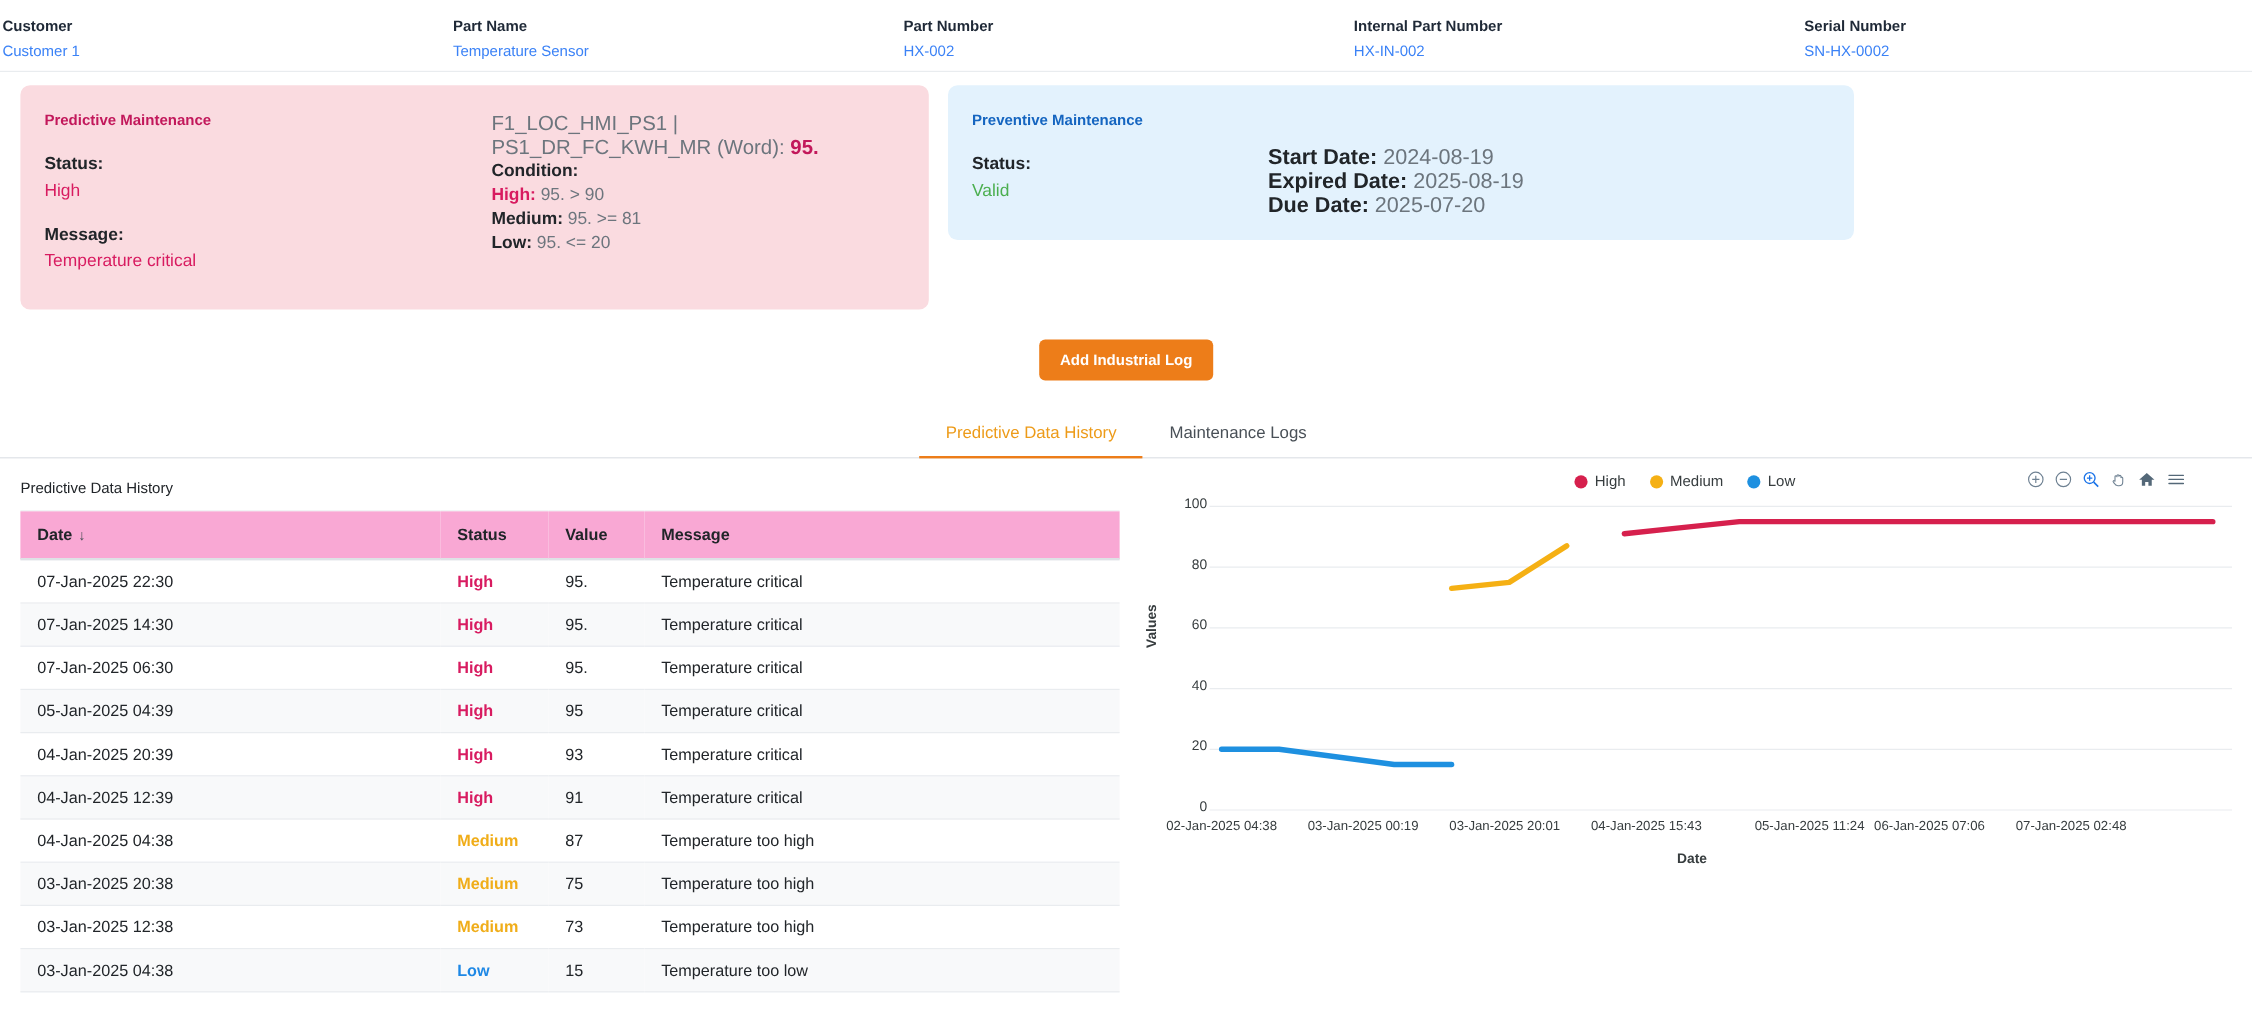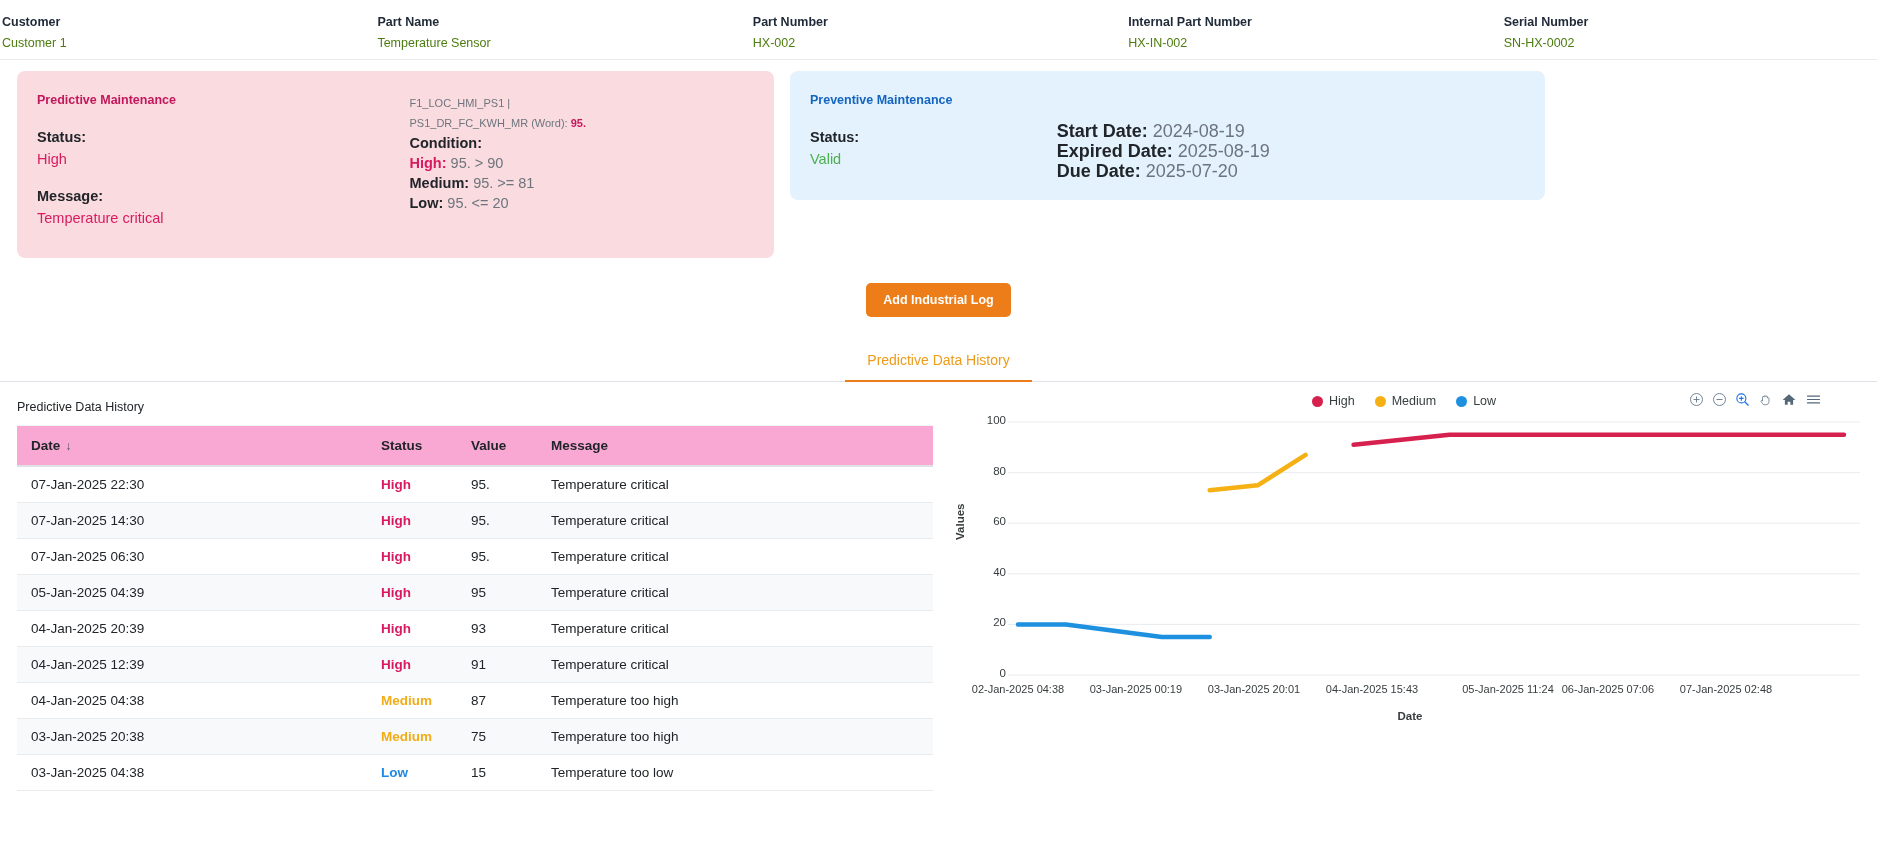--- a/index.html
+++ b/index.html
@@ -23,21 +23,21 @@
   .info-col:nth-child(1) { padding-left: 2px; }
   .info-label {
     font-size: 12.5px;
     font-weight: bold;
     color: #1f2937;
     line-height: 16px;
     margin-bottom: 5px;
   }
   .info-value {
     font-size: 12.5px;
-    color: #4d7c0f;
+    color: #3b82f6;
     line-height: 16px;
   }
 
   
   .cards-row {
     display: flex;
     gap: 16px;
     padding: 11px 17px 0 17px;
     align-items: flex-start;
   }
@@ -77,21 +77,21 @@
     font-weight: bold;
     color: #212529;
     line-height: 20px;
   }
   .kv-value-high { font-size: 14.5px; color: #d81b60; line-height: 25px; }
   .kv-value-valid { font-size: 14.5px; color: #4caf50; line-height: 25px; }
   .kv-block { margin-bottom: 14px; }
   .kv-block:last-child { margin-bottom: 0; }
 
   .tag-line {
-    font-size: 11px;
+    font-size: 17px;
     color: #6c757d;
     line-height: 20px;
   }
   .tag-line b { color: #c2185b; }
   .cond-head {
     font-size: 14.5px;
     font-weight: bold;
     color: #212529;
     line-height: 20px;
   }
@@ -328,20 +328,21 @@
 
 </div>
 
 <div class="btn-row">
   <button class="btn-add">Add Industrial Log</button>
 </div>
 
 <div class="tabs-wrap">
   <div class="tabs-inner">
     <button class="tab active">Predictive Data History</button>
+    <button class="tab">Maintenance Logs</button>
   </div>
 </div>
 
 <div class="main-split">
 
   <div class="left-pane">
     <div class="section-caption">Predictive Data History</div>
     <table class="pdh">
       <thead>
         <tr>
@@ -393,20 +394,26 @@
           <tr>
             <td class="col-date">04-Jan-2025 04:38</td>
             <td class="col-status"><span class="st-Medium">Medium</span></td>
             <td class="col-value">87</td>
             <td class="col-msg">Temperature too high</td>
           </tr>
           <tr>
             <td class="col-date">03-Jan-2025 20:38</td>
             <td class="col-status"><span class="st-Medium">Medium</span></td>
             <td class="col-value">75</td>
+            <td class="col-msg">Temperature too high</td>
+          </tr>
+          <tr>
+            <td class="col-date">03-Jan-2025 12:38</td>
+            <td class="col-status"><span class="st-Medium">Medium</span></td>
+            <td class="col-value">73</td>
             <td class="col-msg">Temperature too high</td>
           </tr>
           <tr>
             <td class="col-date">03-Jan-2025 04:38</td>
             <td class="col-status"><span class="st-Low">Low</span></td>
             <td class="col-value">15</td>
             <td class="col-msg">Temperature too low</td>
           </tr>
         </tbody>
     </table>

